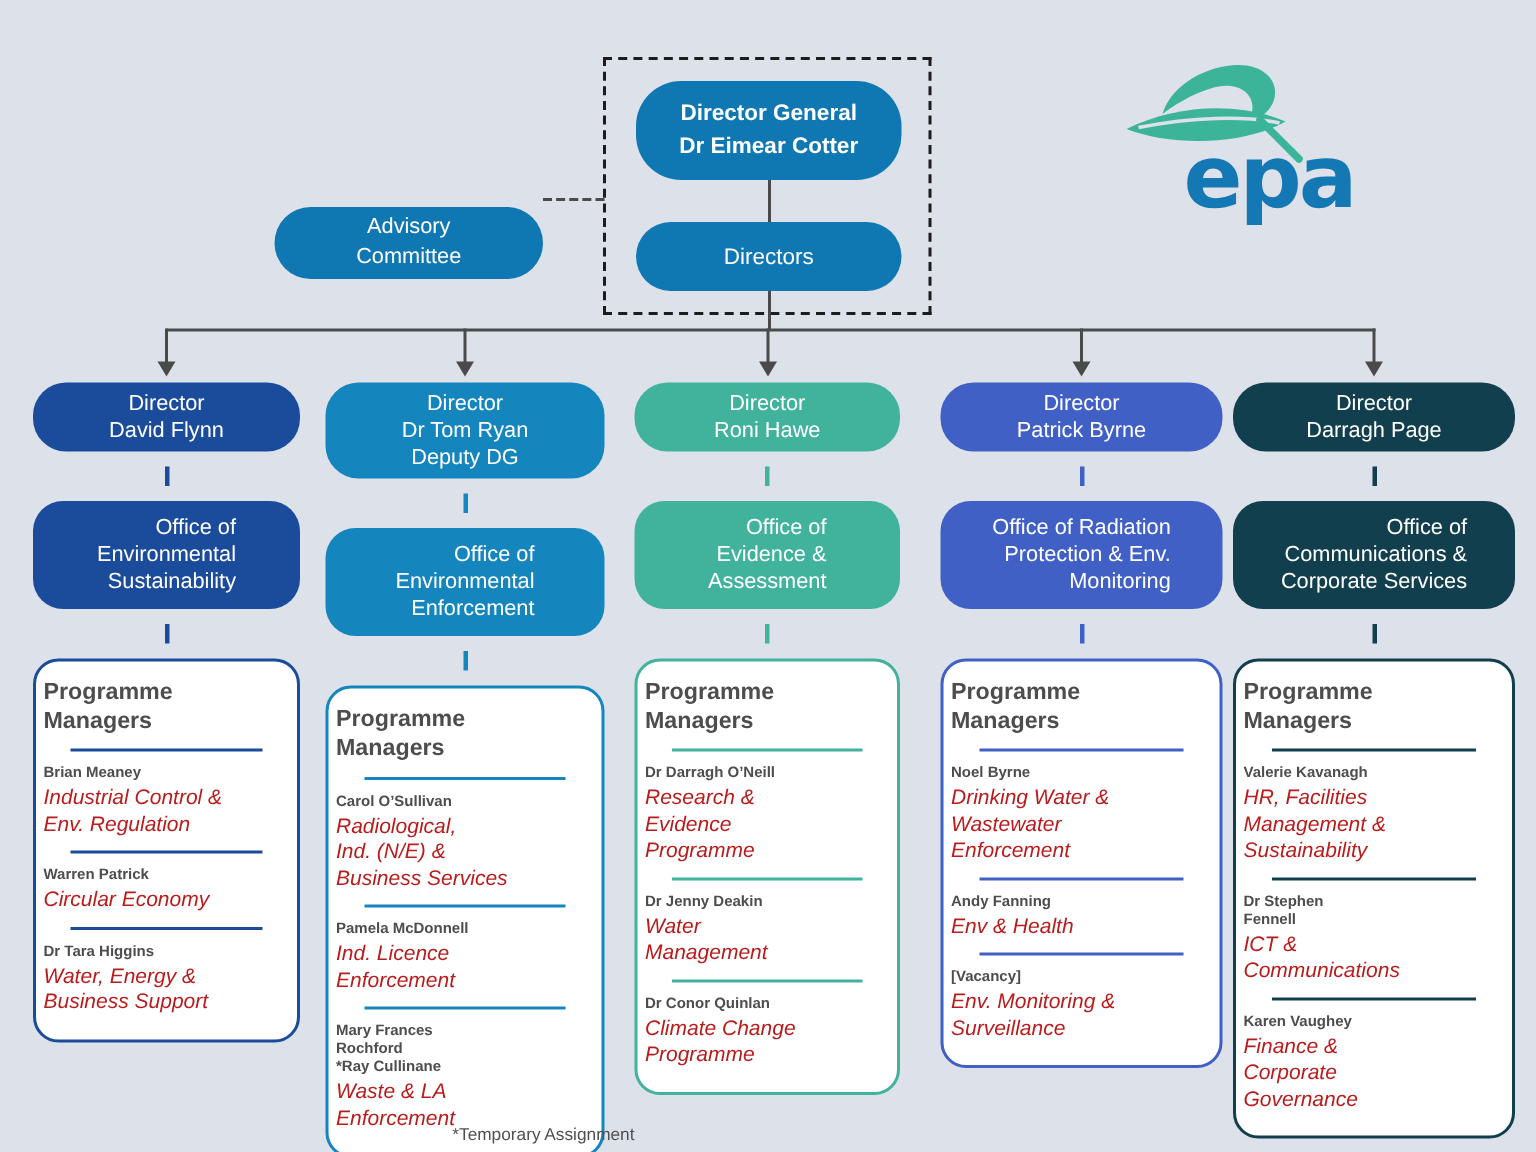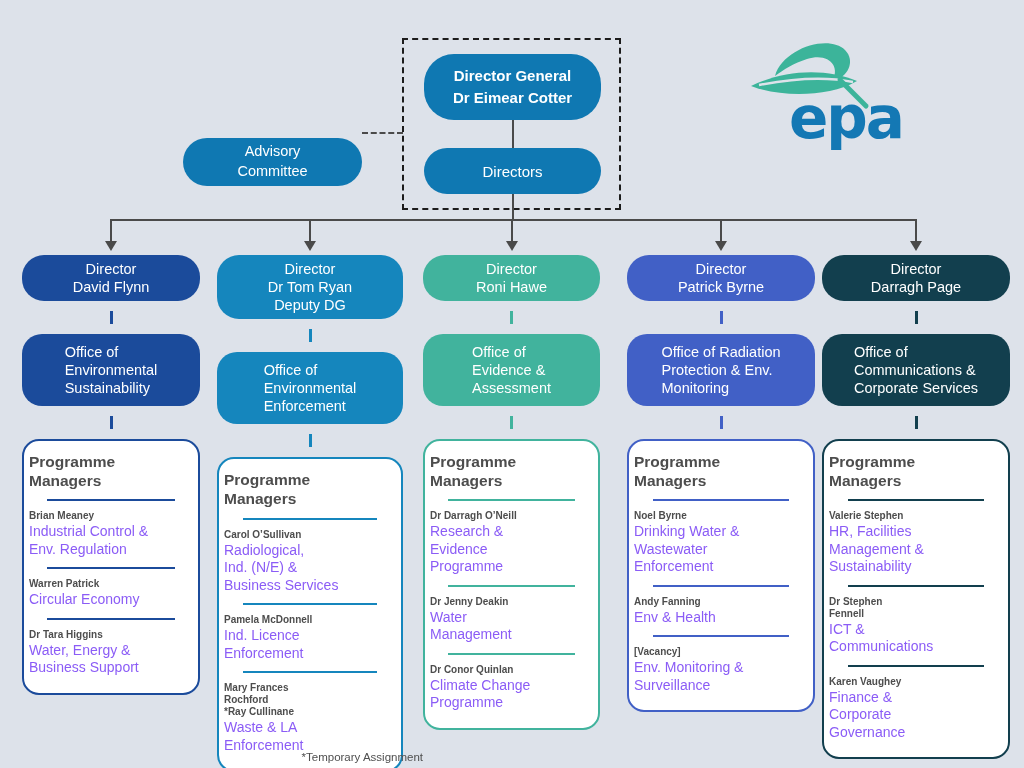--- a/index.html
+++ b/index.html
@@ -65,38 +65,38 @@
 
   .director-pill{
     width:100%;min-height:46px;border-radius:22px;background:var(--accent);
     color:#fff;font-size:14.5px;line-height:1.25;display:flex;align-items:center;
     justify-content:center;text-align:center;white-space:pre-line;
     box-sizing:border-box;padding:5px 4px;
   }
   .office-pill{
     width:100%;min-height:72px;border-radius:20px;background:var(--accent);
     color:#fff;font-size:14.5px;line-height:1.25;display:flex;align-items:center;
-    justify-content:center;text-align:left;white-space:pre-line;
+    justify-content:center;text-align:right;white-space:pre-line;
     box-sizing:border-box;padding:8px 4px;
   }
   .vconn{width:3px;height:13px;background:var(--accent);}
   .card{
     width:100%;background:#fff;border:2.5px solid var(--accent);border-radius:17px;
     box-sizing:border-box;padding:12px 5px 16px;text-align:left;
   }
   .card-title{
     font-weight:bold;font-size:15.5px;color:#4d4d4d;line-height:1.2;white-space:pre-line;
   }
   .divider{height:2px;background:var(--accent);width:78%;margin:9px auto 9px;}
   .m-name{
     font-weight:bold;font-size:10px;color:#4d4d4d;line-height:1.2;
     white-space:pre-line;margin-top:2px;
   }
   .m-role{
-    font-size:14px;color:#8b5cf6;line-height:1.25;
+    font-style:italic;font-size:14px;color:#b91c1c;line-height:1.25;
     white-space:pre-line;margin-top:1px;
   }
 
   
   .logo{position:absolute;left:745px;top:22px;width:192px;height:128px;text-align:right;}
 
   
   .footnote{
     position:absolute;left:197px;top:751px;width:226px;text-align:right;
     font-size:11.5px;color:#4f4f4f;
@@ -281,21 +281,21 @@
     <div class="office-pill">Office of
 Communications &amp;
 Corporate Services</div>
     <div class="vconn"></div>
     <div class="card">
       <div class="card-title">Programme
 Managers</div>
 
   <div class="divider"></div>
   <div class="m-entry">
-    <div class="m-name">Valerie Stephen</div>
+    <div class="m-name">Valerie Kavanagh</div>
     <div class="m-role">HR, Facilities
 Management &amp;
 Sustainability</div>
   </div>
 
   <div class="divider"></div>
   <div class="m-entry">
     <div class="m-name">Dr Stephen
 Fennell</div>
     <div class="m-role">ICT &amp;

